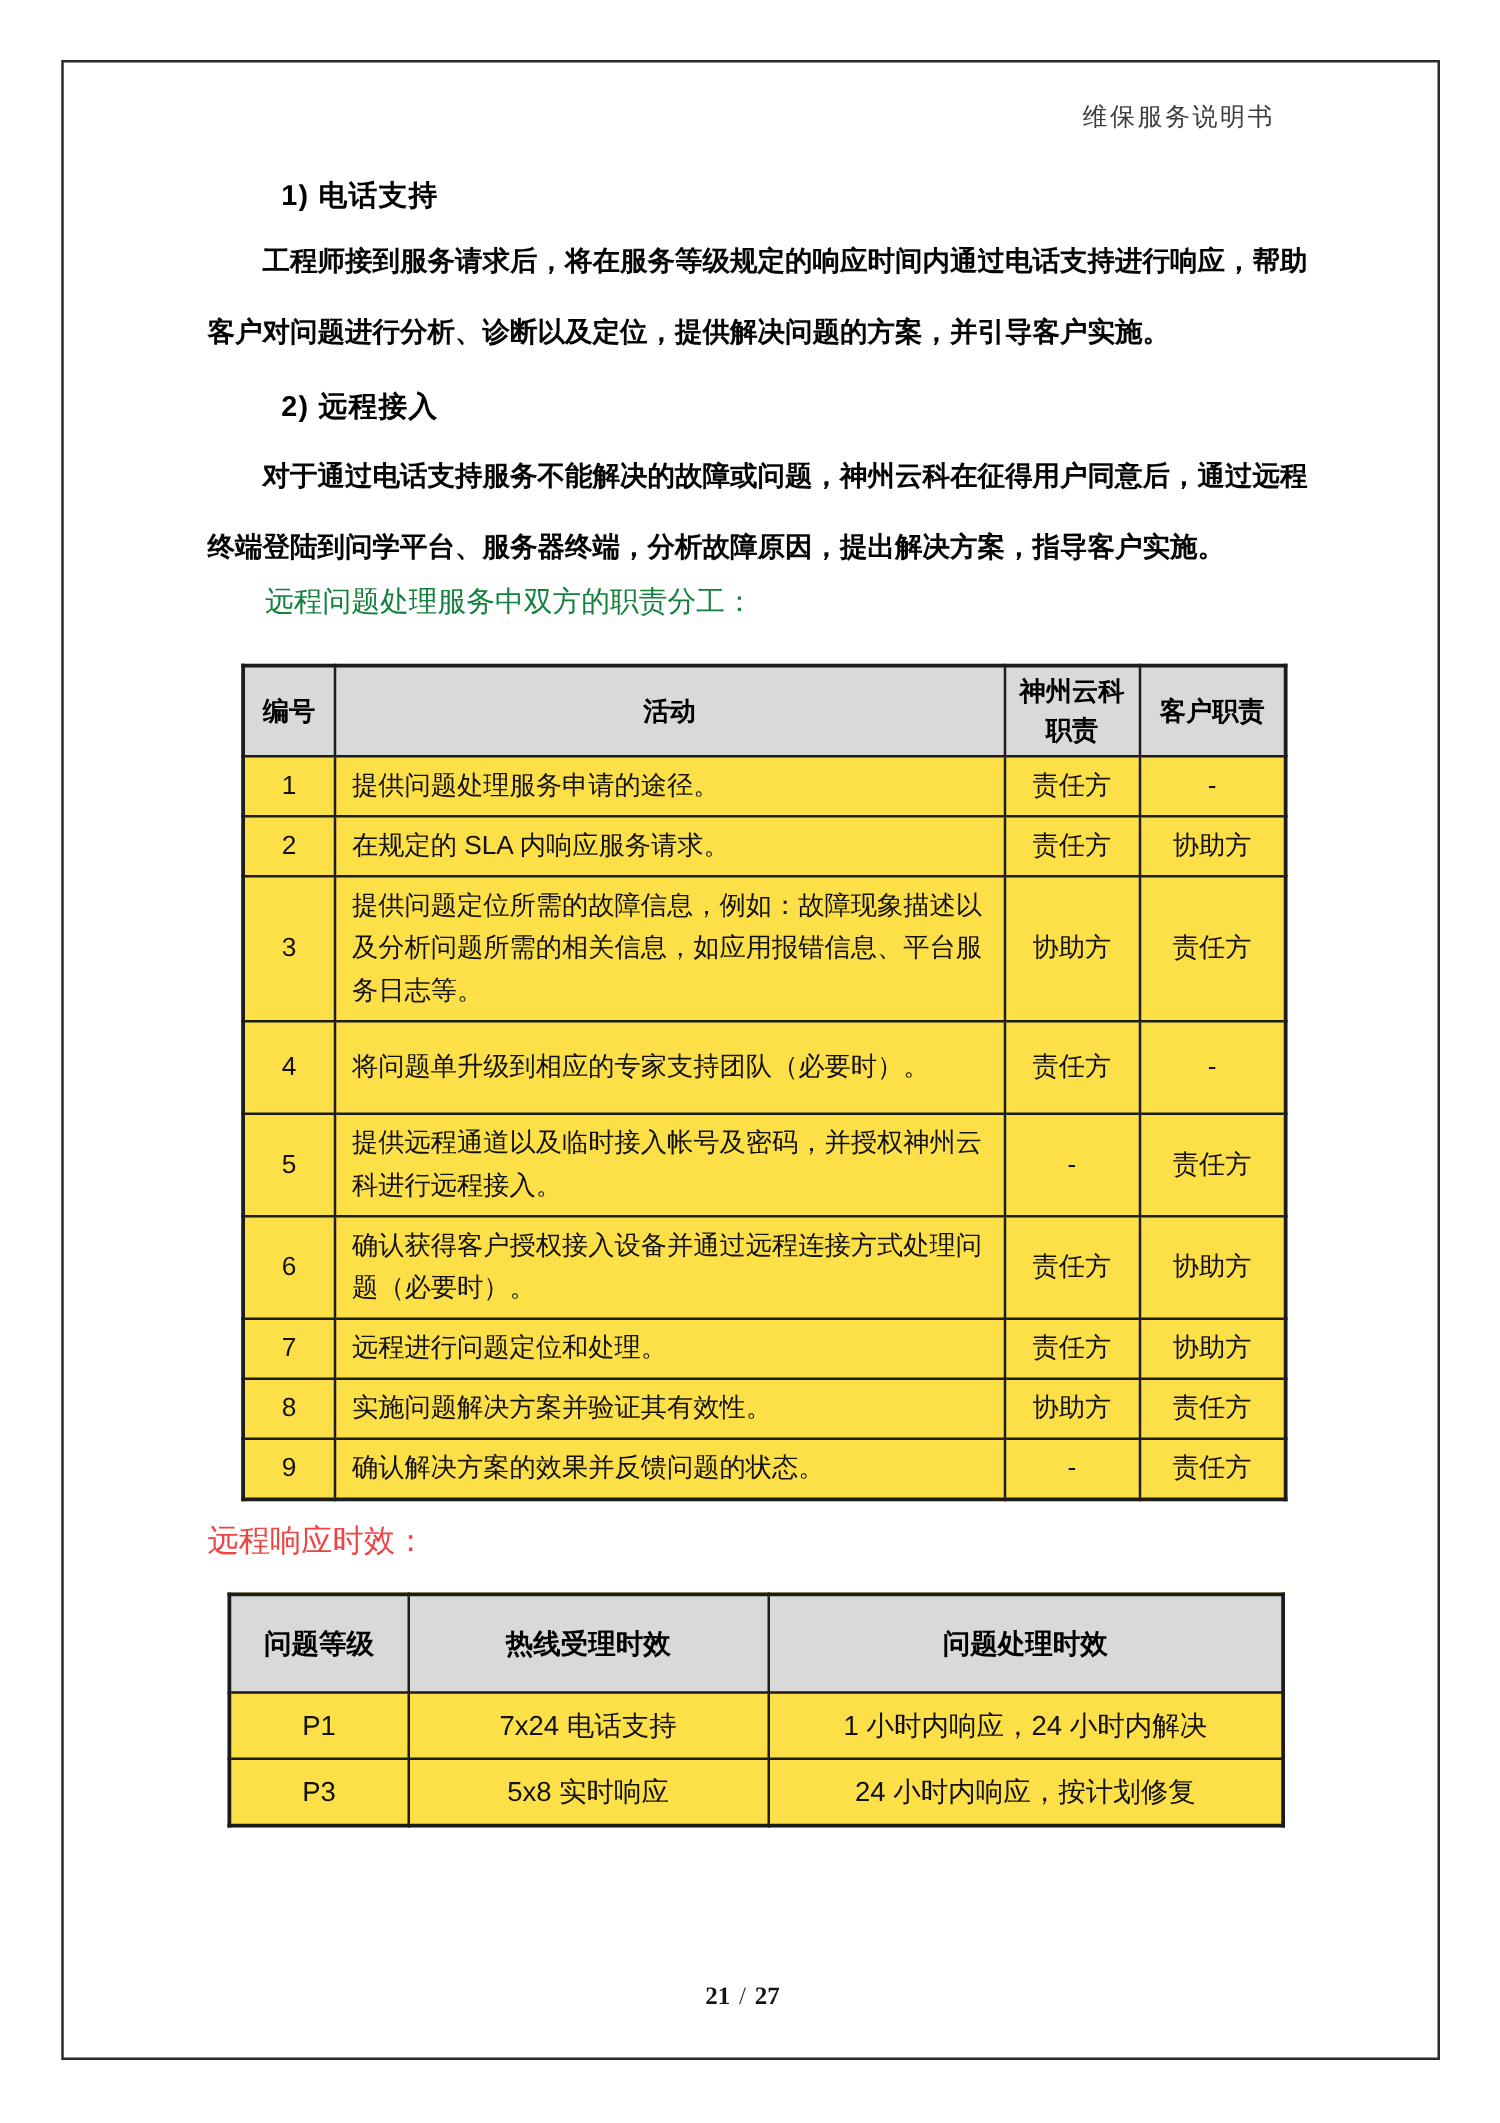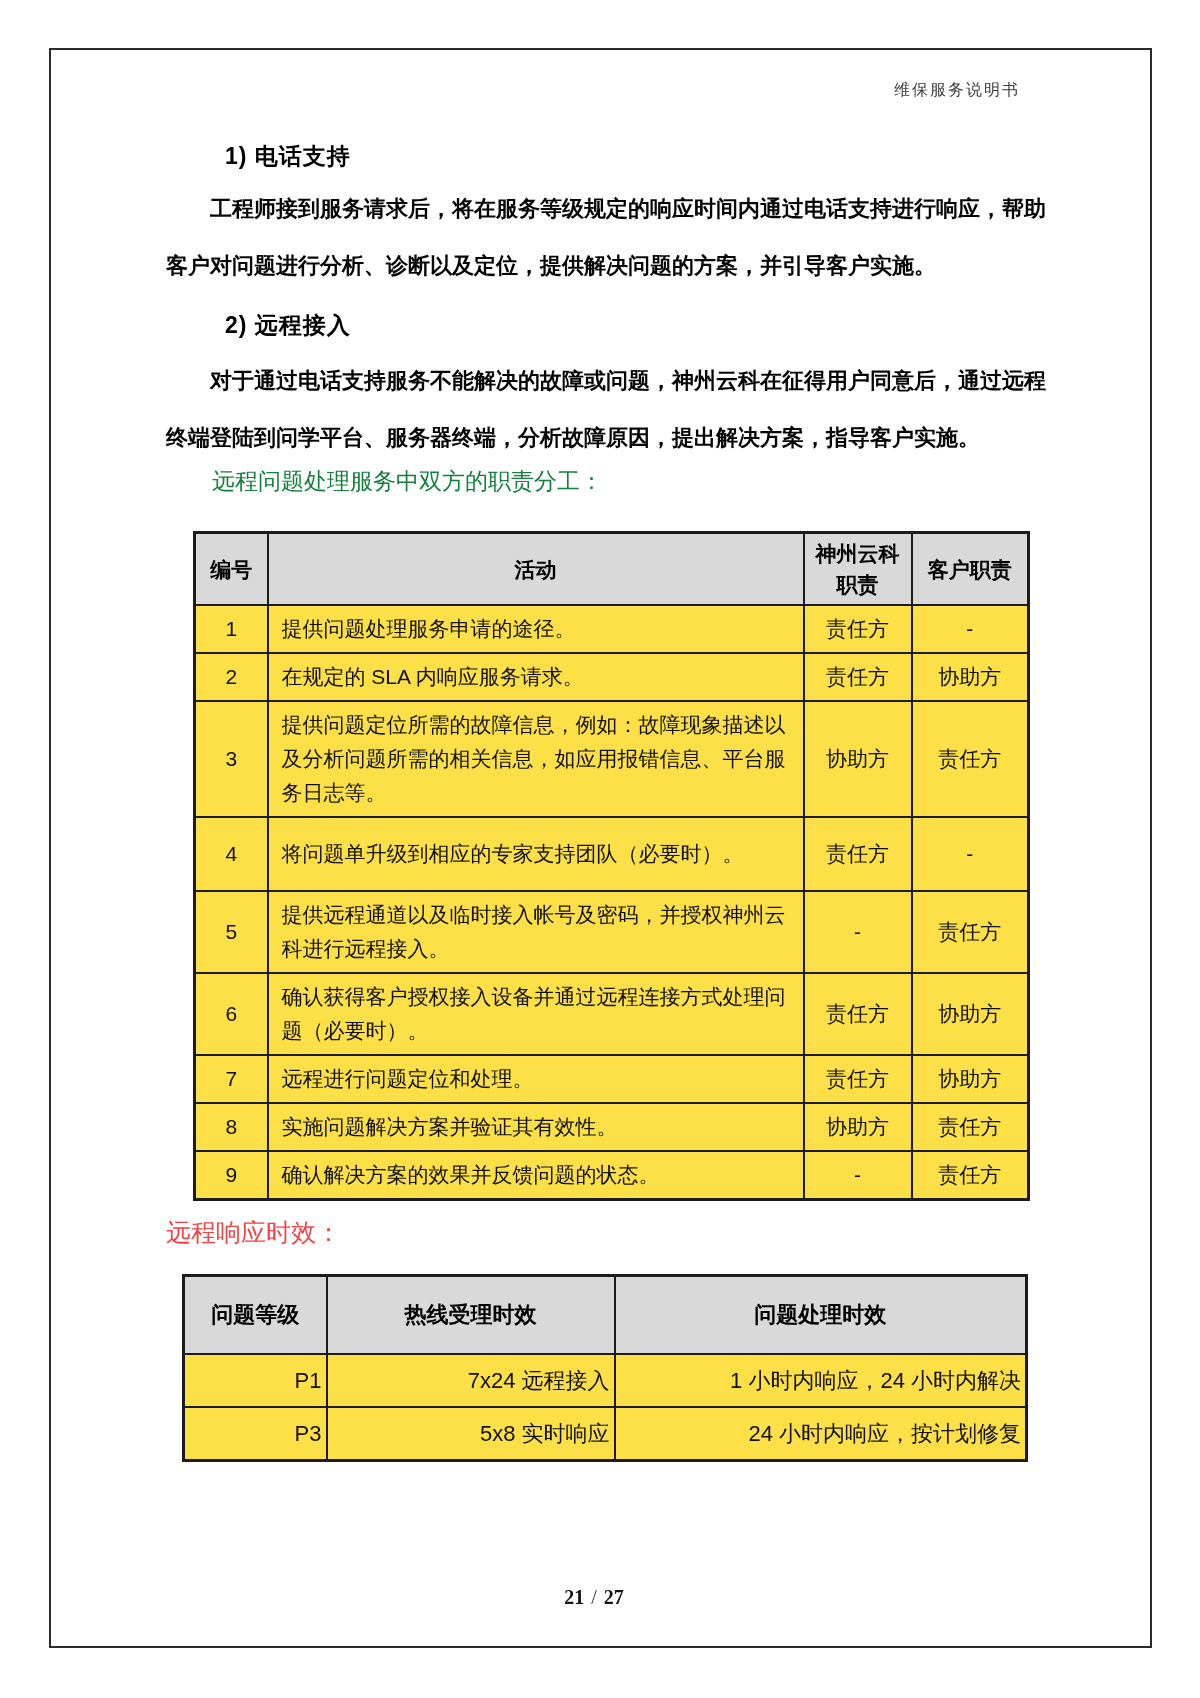--- a/index.html
+++ b/index.html
@@ -21,21 +21,21 @@
     width: 1103px;
     height: 1600px;
     border: 2px solid #2b2b2b;
     box-sizing: border-box;
   }
   .doc-header {
     position: absolute;
     top: 80px;
     right: 180px;
     font-family: "Liberation Serif", serif;
-    font-size: 16px;
+    font-size: 20px;
     color: #3d3d3d;
     letter-spacing: 2px;
   }
   .sec-heading {
     position: absolute;
     left: 225px;
     font-size: 23px;
     font-weight: bold;
     color: #000000;
     letter-spacing: 1px;
@@ -110,21 +110,21 @@
   }
   #t2 th {
     padding: 24px 2px;
     line-height: 28px;
     text-align: center;
     font-family: Liberation Serif, serif;
   }
   #t2 td {
     padding: 11px 4px;
     line-height: 29px;
-    text-align: right;
+    text-align: center;
   }
   .rt-label {
     position: absolute;
     left: 166px;
     top: 1216px;
     font-size: 25px;
     color: #ef4444;
   }
   .footer {
     position: absolute;
@@ -234,21 +234,21 @@
       <col style="width:412px">
   </colgroup>
   <tbody>
     <tr>
       <th>问题等级</th>
       <th>热线受理时效</th>
       <th>问题处理时效</th>
     </tr>
     <tr>
       <td>P1</td>
-      <td>7x24 远程接入</td>
+      <td>7x24 电话支持</td>
       <td>1 小时内响应，24 小时内解决</td>
     </tr>
     <tr>
       <td>P3</td>
       <td>5x8 实时响应</td>
       <td>24 小时内响应，按计划修复</td>
     </tr>
   </tbody>
 </table>
 

